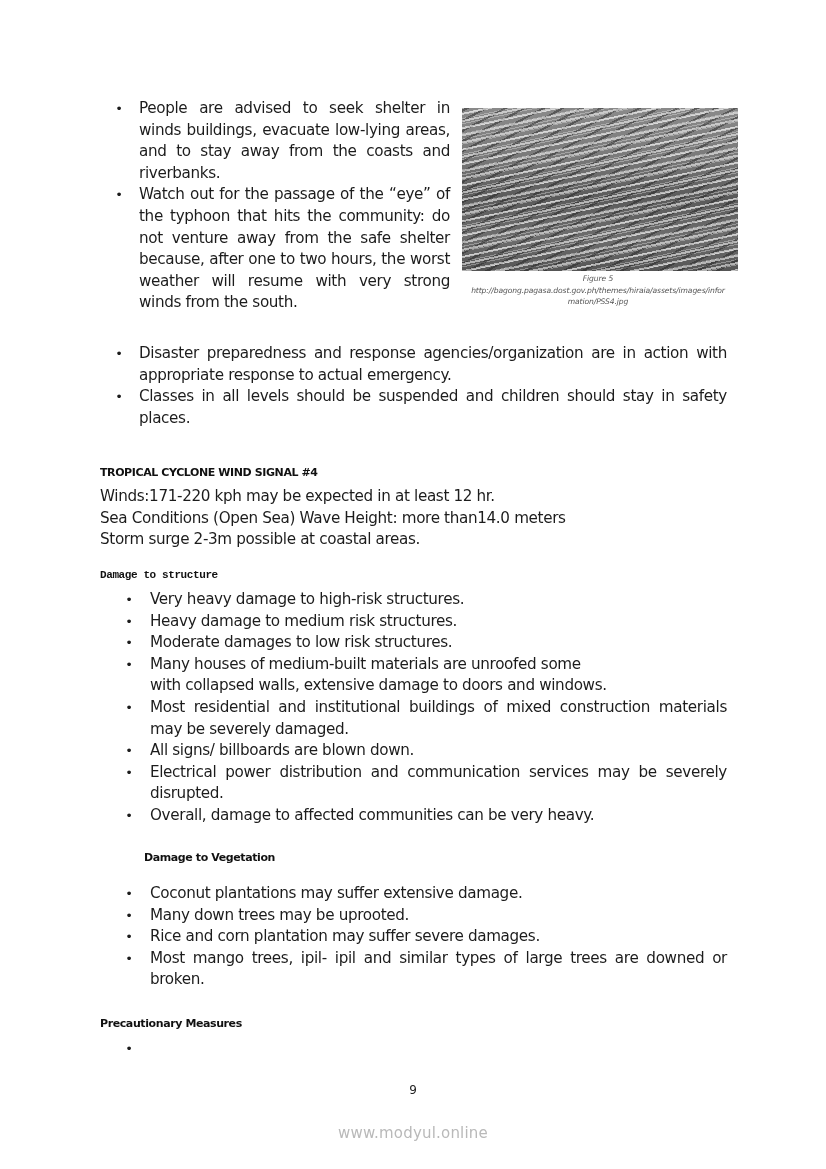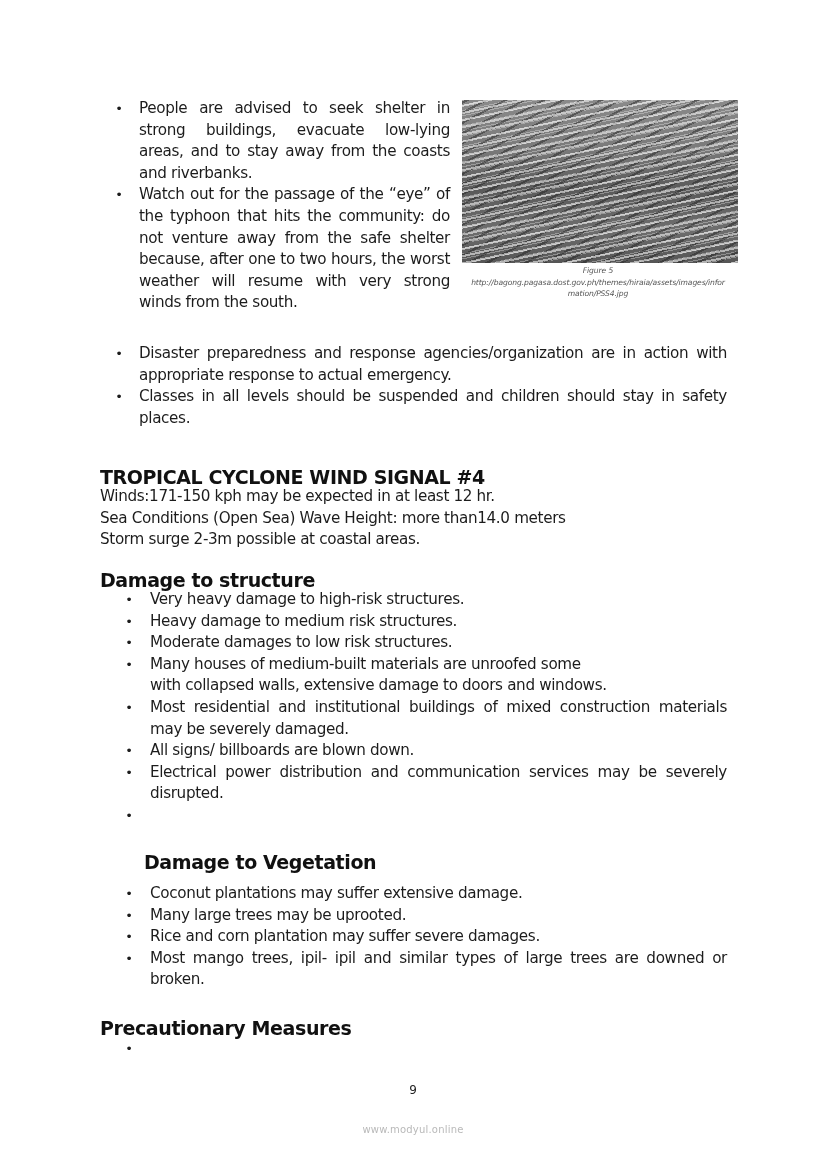--- a/index.html
+++ b/index.html
@@ -9,53 +9,53 @@
   }
   .page { position: absolute; left: 0; top: 0; width: 826px; height: 1169px; }
 
   .txt { font-family: "DejaVu Sans", sans-serif; font-size: 15.2px; letter-spacing: -0.35px; line-height: 21.6px; color: #1c1c1c; }
 
   
   .top-list { position: absolute; left: 114px; top: 98px; width: 336px; margin: 0; padding: 0; list-style: none; }
   .top-list li { position: relative; padding-left: 25px; text-align: justify; }
   .bullet { position: absolute; left: 0; top: 0; width: 10px; text-align: center; font-size: 13px; }
 
-  .figure { position: absolute; left: 462px; top: 100px; width: 272px; }
+  .figure { position: absolute; left: 462px; top: 108px; width: 272px; }
   .figure-img {
     width: 276px; height: 163px; display: block;
     background:
       repeating-linear-gradient(-12deg, rgba(255,255,255,0.55) 0 2px, rgba(0,0,0,0) 2px 7px),
       repeating-linear-gradient(-28deg, rgba(30,30,30,0.45) 0 2px, rgba(0,0,0,0) 2px 9px),
       repeating-linear-gradient(168deg, rgba(240,240,240,0.35) 0 1px, rgba(0,0,0,0) 1px 5px),
       linear-gradient(180deg, #8a8a8a 0%, #7a7a7a 30%, #5a5a5a 55%, #6e6e6e 80%, #555 100%);
   }
   .figure-cap { font-family: "DejaVu Sans", sans-serif; font-style: italic; font-size: 7.6px; color: #555; text-align: center; line-height: 11.5px; margin-top: 2px; letter-spacing: -0.1px; }
 
   .wide-list { position: absolute; left: 114px; top: 343px; width: 613px; margin: 0; padding: 0; list-style: none; }
   .wide-list li { position: relative; padding-left: 25px; text-align: justify; }
 
-  .heading { position: absolute; left: 100px; font-weight: bold; font-size: 19px; letter-spacing: -0.4px; color: #111; }
+  .heading { position: absolute; left: 100px; font-weight: bold; font-size: 11px; letter-spacing: -0.4px; color: #111; }
   .plain { position: absolute; left: 100px; width: 640px; }
   .plain div { white-space: nowrap; }
 
   .sec-list { position: absolute; left: 124px; width: 603px; margin: 0; padding: 0; list-style: none; }
   .sec-list li { position: relative; padding-left: 26px; text-align: justify; }
 
   .pageno { position: absolute; left: 0; width: 826px; top: 1083px; text-align: center; font-size: 12px; color: #222; }
-  .watermark { position: absolute; left: 0; width: 826px; top: 1124px; text-align: center; font-size: 10px; color: #b9b9b9; letter-spacing: 0.2px; }
+  .watermark { position: absolute; left: 0; width: 826px; top: 1124px; text-align: center; font-size: 15px; color: #b9b9b9; letter-spacing: 0.2px; }
 </style>
 </head>
 <body>
 
 <div class="page">
 
   <ul class="top-list txt">
     <li>
       <span class="bullet">•</span>
-      <span>People are advised to seek shelter in strong buildings, evacuate low-lying areas, and to stay away from the coasts and riverbanks.</span>
+      <span>People are advised to seek shelter in winds buildings, evacuate low-lying areas, and to stay away from the coasts and riverbanks.</span>
     </li>
     <li>
       <span class="bullet">•</span>
       <span>Watch out for the passage of the “eye” of the typhoon that hits the community: do not venture away from the safe shelter because, after one to two hours, the worst weather will resume with very strong winds from the south.</span>
     </li>
   </ul>
 
   <div class="figure">
     <div class="figure-img" title="grayscale photo of wind-damaged trees"></div>
     <div class="figure-cap">
@@ -71,41 +71,41 @@
       <span>Disaster preparedness and response agencies/organization are in action with appropriate response to actual emergency.</span>
     </li>
     <li>
       <span class="bullet">•</span>
       <span>Classes in all levels should be suspended and children should stay in safety places.</span>
     </li>
   </ul>
 
   <div class="heading" style="top:466px;">TROPICAL CYCLONE WIND SIGNAL #4</div>
   <div class="plain txt" style="top:486px;">
-    <div>Winds:171-150 kph may be expected in at least 12 hr.</div>
+    <div>Winds:171-220 kph may be expected in at least 12 hr.</div>
     <div>Sea Conditions (Open Sea) Wave Height: more than14.0 meters</div>
     <div>Storm surge 2-3m possible at coastal areas.</div>
   </div>
 
-  <div class="heading" style="top:569px;">Damage to structure</div>
+  <div class="heading" style="top:569px;font-family:Liberation Mono, monospace;">Damage to structure</div>
   <ul class="sec-list txt" style="top:589px;">
     <li><span class="bullet">•</span><span>Very heavy damage to high-risk structures.</span></li>
     <li><span class="bullet">•</span><span>Heavy damage to medium risk structures.</span></li>
     <li><span class="bullet">•</span><span>Moderate damages to low risk structures.</span></li>
     <li><span class="bullet">•</span><span>Many houses of medium-built materials are unroofed some</span><br><span>with collapsed walls, extensive damage to doors and windows.</span></li>
     <li><span class="bullet">•</span><span>Most residential and institutional buildings of mixed construction materials may be severely damaged.</span></li>
     <li><span class="bullet">•</span><span>All signs/ billboards are blown down.</span></li>
     <li><span class="bullet">•</span><span>Electrical power distribution and communication services may be severely disrupted.</span></li>
-    <li><span class="bullet">•</span></li>
+    <li><span class="bullet">•</span><span>Overall, damage to affected communities can be very heavy.</span></li>
   </ul>
 
   <div class="heading" style="top:851px;margin-left:44px;">Damage to Vegetation</div>
   <ul class="sec-list txt" style="top:883px;">
     <li><span class="bullet">•</span><span>Coconut plantations may suffer extensive damage.</span></li>
-    <li><span class="bullet">•</span><span>Many large trees may be uprooted.</span></li>
+    <li><span class="bullet">•</span><span>Many down trees may be uprooted.</span></li>
     <li><span class="bullet">•</span><span>Rice and corn plantation may suffer severe damages.</span></li>
     <li><span class="bullet">•</span><span>Most mango trees, ipil- ipil and similar types of large trees are downed or broken.</span></li>
   </ul>
 
   <div class="heading" style="top:1017px;">Precautionary Measures</div>
   <ul class="sec-list txt" style="top:1038px;">
     <li><span class="bullet">•</span></li>
   </ul>
 
   <div class="pageno">9</div>

